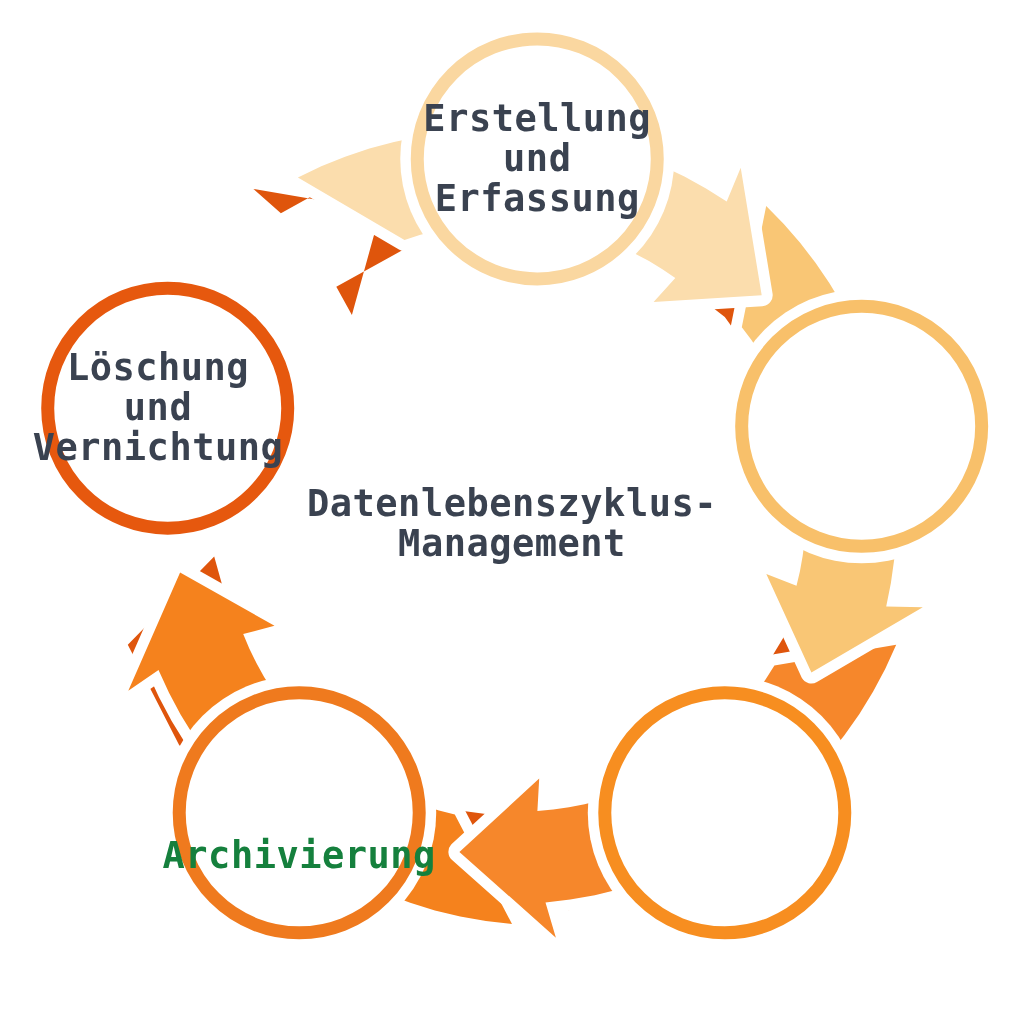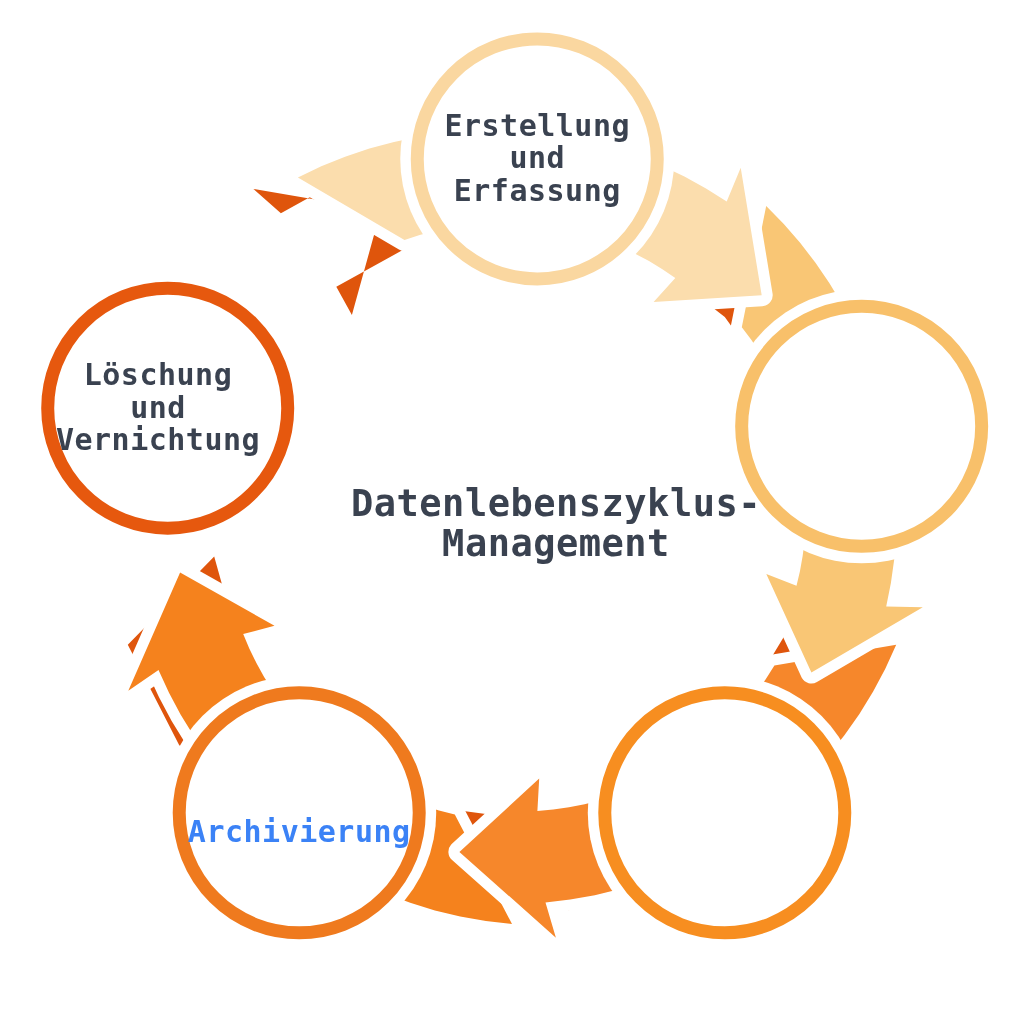--- a/index.html
+++ b/index.html
@@ -12,22 +12,22 @@
   .canvas svg{position:absolute;left:0;top:0;}
   .label{
     position:absolute;
     transform:translate(-50%,-50%);
     white-space:pre-line;
     text-align:center;
     font-weight:bold;
     line-height:1.08;
     z-index:2;
   }
-  .node-label{font-size:30px;letter-spacing:0.5px;}
-  .center-title{font-size:37px;letter-spacing:0.5px;margin-left:44px;}
+  .node-label{font-size:37px;letter-spacing:0.5px;}
+  .center-title{font-size:37px;letter-spacing:0.5px;}
 </style>
 </head>
 <body>
 
 <div class="canvas" style="background: rgb(255, 255, 255);">
   <svg id="diagram-svg" width="1024" height="1024" viewBox="0 0 1024 1024">
       <path d="M127.8,644.8L179.1,745.0L255.6,826.8L351.2,884.0L458.4,912.5L568.8,910.3L673.9,878.0L765.7,818.2L837.2,735.7L883.0,637.0L899.8,529.8L886.5,422.4L844.2,323.0L776.3,239.3L688.1,177.7L586.5,142.7L479.3,137.2L374.7,161.3L280.9,213.3L253.4,189.0L380.7,210.7L351.9,315.1L336.3,286.8L410.4,245.8L493.3,227.7L578.0,234.2L657.4,264.7L724.8,316.9L774.5,386.2L802.3,467.1L805.8,552.6L784.5,635.7L740.2,709.2L676.6,767.1L598.9,804.3L513.7,817.8L428.1,806.2L349.3,770.5L284.0,713.6L237.6,640.2L214.2,556.6Z" fill="#FFFFFF" stroke="#FFFFFF" stroke-width="22" stroke-linejoin="round"></path>
       <path d="M127.8,644.8L179.1,745.0L255.6,826.8L351.2,884.0L458.4,912.5L568.8,910.3L673.9,878.0L765.7,818.2L837.2,735.7L883.0,637.0L899.8,529.8L886.5,422.4L844.2,323.0L776.3,239.3L688.1,177.7L586.5,142.7L479.3,137.2L374.7,161.3L280.9,213.3L253.4,189.0L380.7,210.7L351.9,315.1L336.3,286.8L410.4,245.8L493.3,227.7L578.0,234.2L657.4,264.7L724.8,316.9L774.5,386.2L802.3,467.1L805.8,552.6L784.5,635.7L740.2,709.2L676.6,767.1L598.9,804.3L513.7,817.8L428.1,806.2L349.3,770.5L284.0,713.6L237.6,640.2L214.2,556.6Z" fill="#DF550C"></path>
       <path d="M512.0,924.0L485.9,921.0L460.2,916.4L434.9,910.4L410.2,902.8L386.1,893.8L362.7,883.4L340.1,871.7L318.2,858.7L297.3,844.4L277.3,828.9L258.4,812.3L240.5,794.7L223.7,776.0L208.2,756.4L193.8,736.0L180.7,714.7L169.0,692.7L158.5,670.0L128.3,690.8L180.1,572.6L274.5,625.8L243.2,634.1L249.4,648.7L256.4,663.0L264.1,676.9L272.7,690.4L281.9,703.4L291.9,715.9L302.5,727.9L313.8,739.3L325.7,750.0L338.2,760.2L351.3,769.6L364.8,778.4L378.9,786.4L393.3,793.6L408.2,800.1L423.4,805.7L439.0,810.5L454.8,814.5Z" fill="#FFFFFF" stroke="#FFFFFF" stroke-width="22" stroke-linejoin="round"></path>
       <path d="M512.0,924.0L485.9,921.0L460.2,916.4L434.9,910.4L410.2,902.8L386.1,893.8L362.7,883.4L340.1,871.7L318.2,858.7L297.3,844.4L277.3,828.9L258.4,812.3L240.5,794.7L223.7,776.0L208.2,756.4L193.8,736.0L180.7,714.7L169.0,692.7L158.5,670.0L128.3,690.8L180.1,572.6L274.5,625.8L243.2,634.1L249.4,648.7L256.4,663.0L264.1,676.9L272.7,690.4L281.9,703.4L291.9,715.9L302.5,727.9L313.8,739.3L325.7,750.0L338.2,760.2L351.3,769.6L364.8,778.4L378.9,786.4L393.3,793.6L408.2,800.1L423.4,805.7L439.0,810.5L454.8,814.5Z" fill="#F5821D"></path>
@@ -45,20 +45,20 @@
       <circle cx="724.7782613298752" cy="812.864151963731" r="120" fill="#FFFFFF" stroke="#F78E20" stroke-width="13"></circle>
       <circle cx="299.22173867012475" cy="812.864151963731" r="137" fill="#FFFFFF"></circle>
       <circle cx="299.22173867012475" cy="812.864151963731" r="120" fill="#FFFFFF" stroke="#EF7A1E" stroke-width="13"></circle>
       <circle cx="167.71754110115444" cy="408.13584803626895" r="137" fill="#FFFFFF"></circle>
       <circle cx="167.71754110115444" cy="408.13584803626895" r="120" fill="#FFFFFF" stroke="#E6580E" stroke-width="13"></circle>
     </svg>
 
   <div class="label node-label" style="left: 537.252px; top: 158.882px; color: rgb(58, 66, 80);">Erstellung
 und
 Erfassung</div>
-  <div class="label node-label" style="left: 299.222px; top: 832px; color: #3b82f6;">Archivierung</div>
+  <div class="label node-label" style="left: 299.222px; top: 856px; color: #15803d;">Archivierung</div>
   <div class="label node-label" style="left: 158px; top: 408.136px; color: rgb(58, 66, 80);">Löschung
 und
 Vernichtung</div>
 
   <div class="label center-title" id="center-title" style="left: 512px; top: 524px; color: rgb(58, 66, 80);">Datenlebenszyklus-
 Management</div>
 </div>
 
 </body></html>

